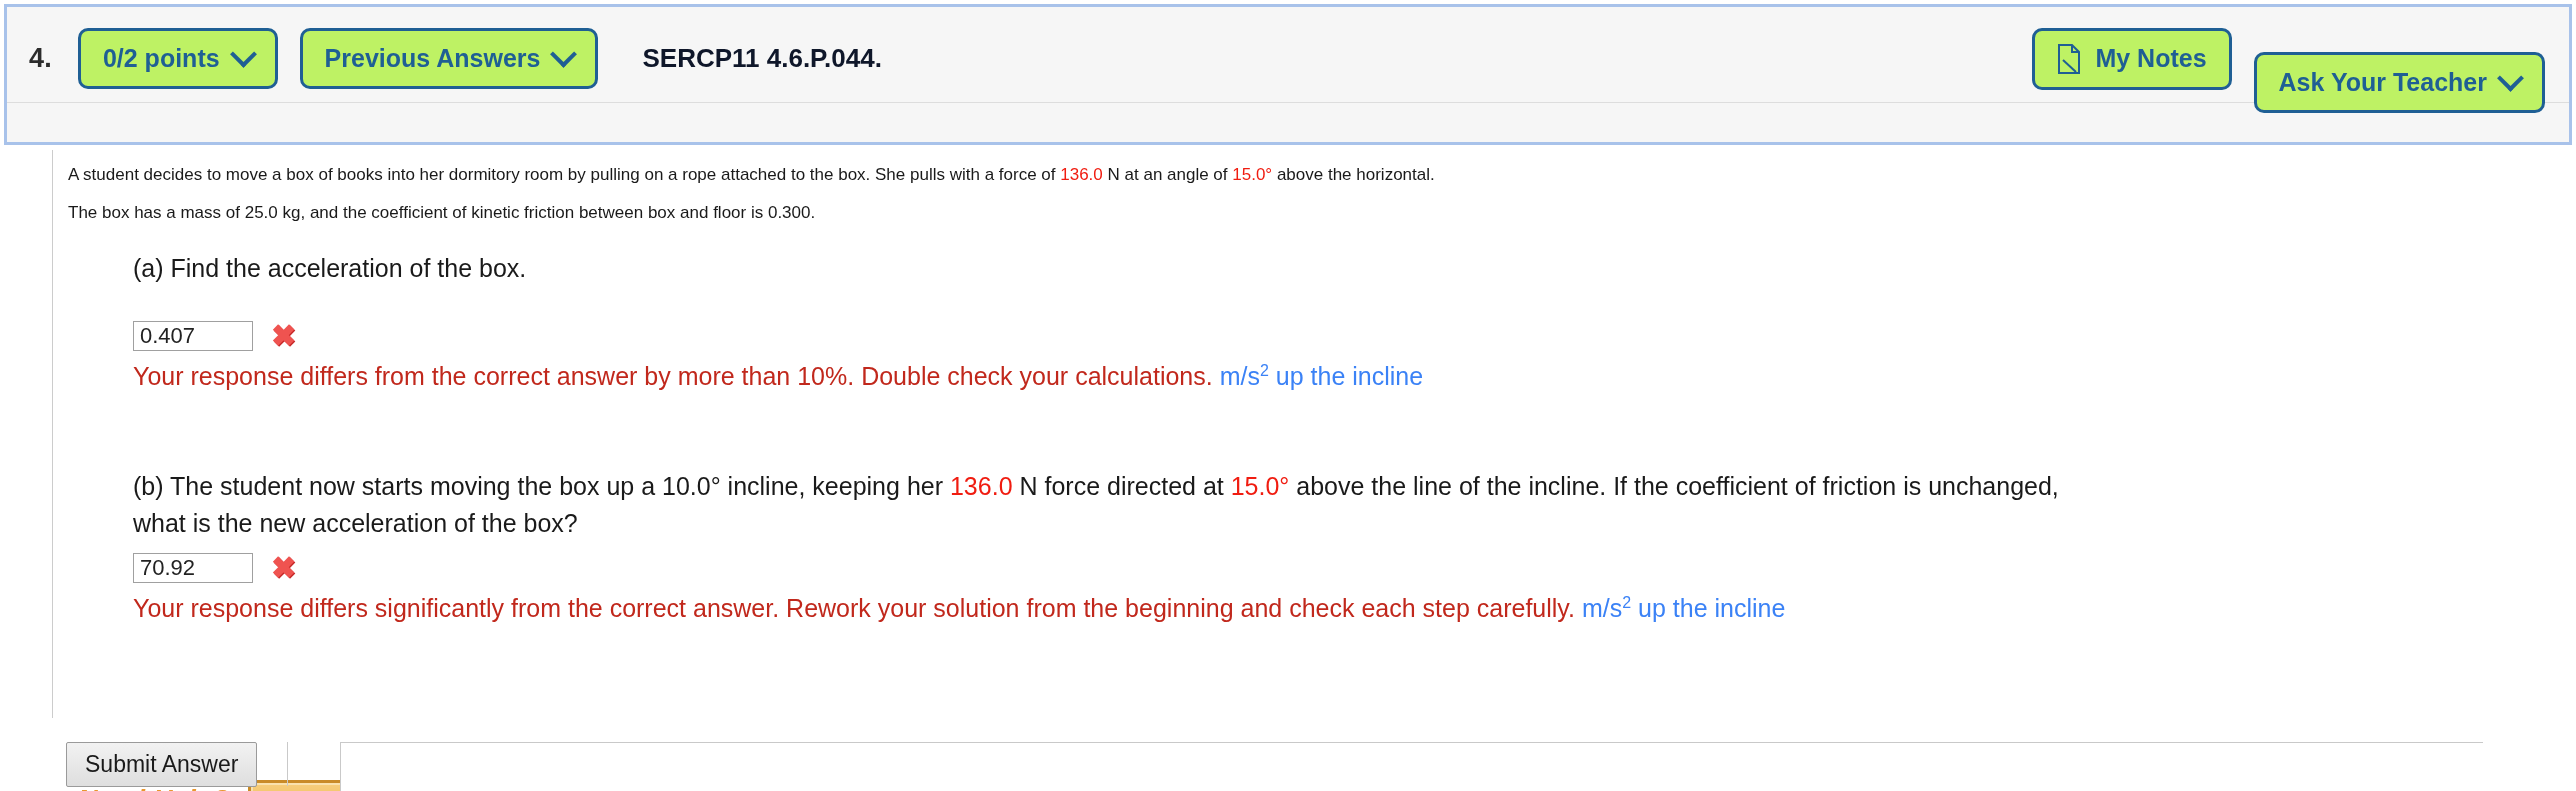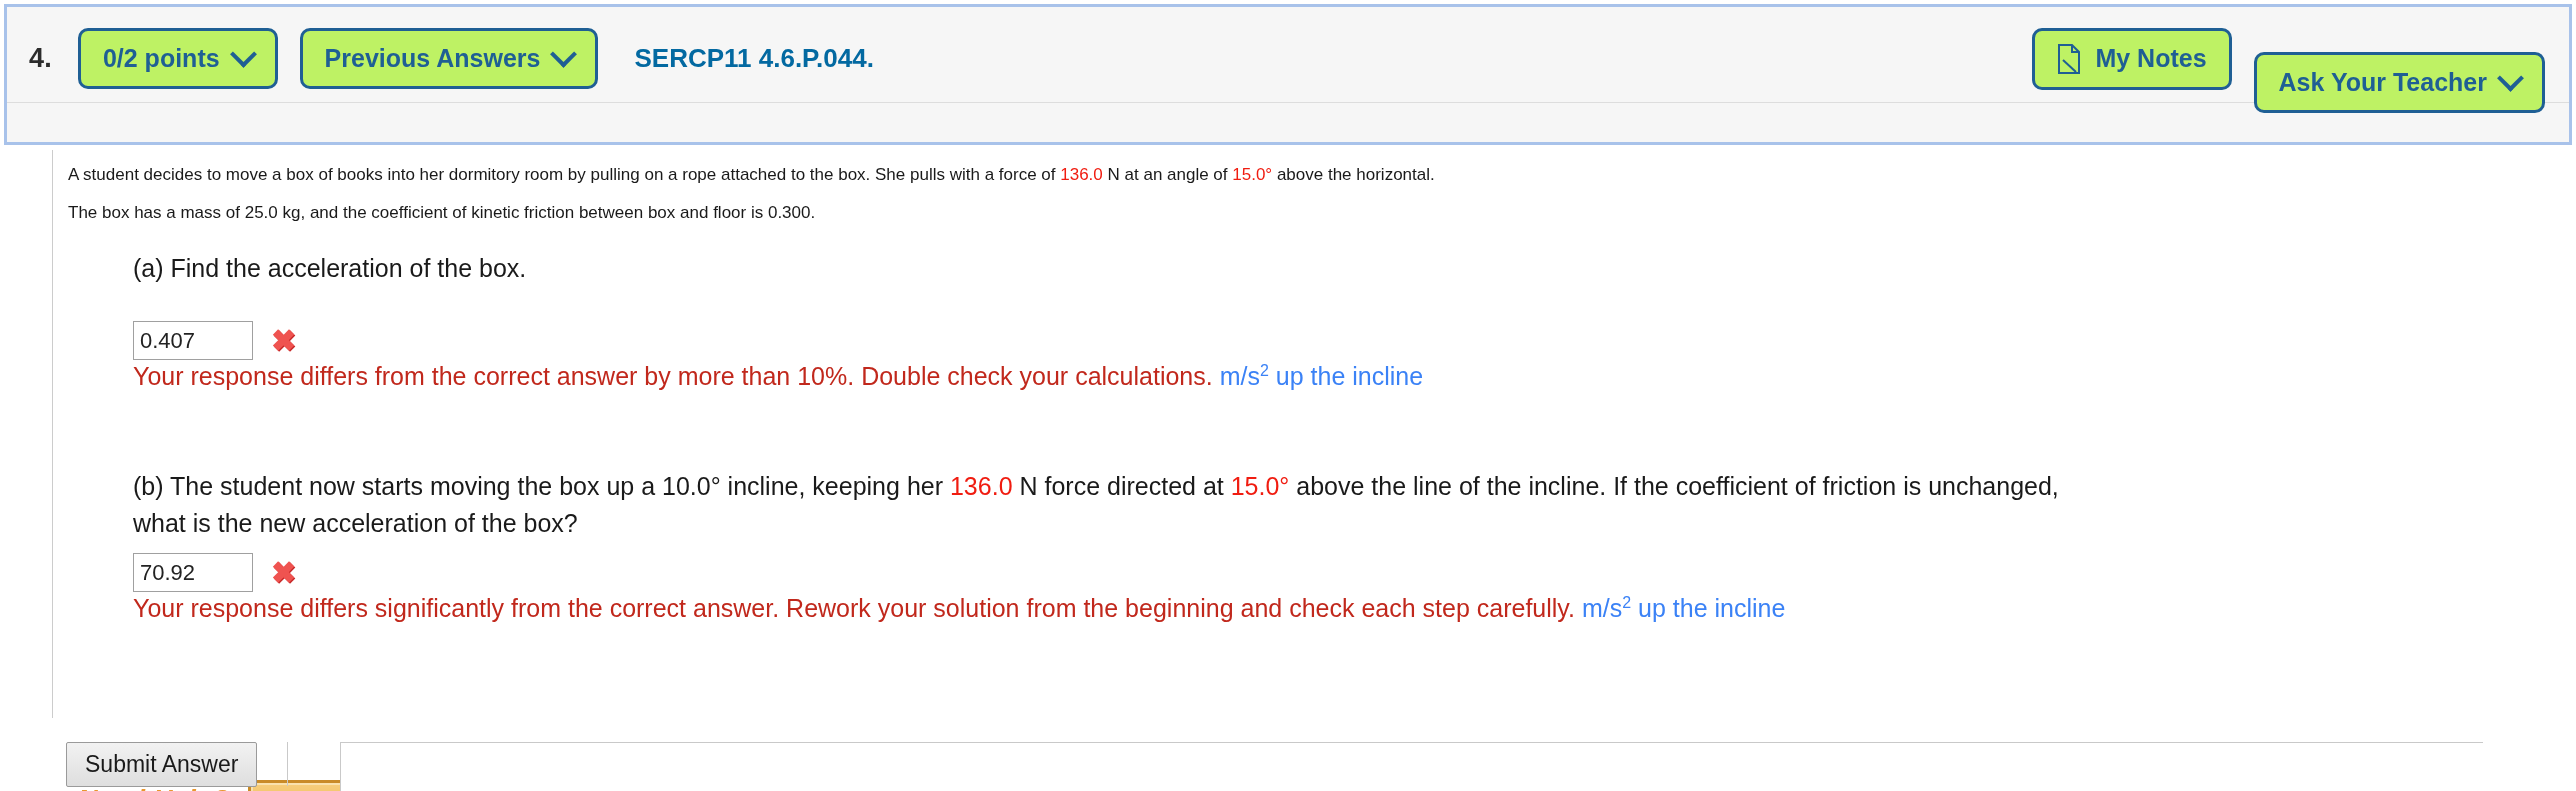--- a/index.html
+++ b/index.html
@@ -68,22 +68,22 @@
     display: inline-block;
     width: 19px; height: 19px;
     border-right: 4px solid #1f5f94;
     border-bottom: 4px solid #1f5f94;
     transform: rotate(45deg) translate(-3px,-3px);
   }
 
   .qid {
     font-size: 26px;
     font-weight: bold;
-    color: #0369a1;
-    margin-left: 14px;
+    color: #0f172a;
+    margin-left: 22px;
     white-space: nowrap;
   }
 
   .spacer { flex: 1 1 auto; }
 
   .notes-icon {
     display: inline-block;
     width: 24px; height: 30px;
     position: relative;
   }
@@ -131,21 +131,21 @@
     position: absolute;
     display: flex;
     align-items: center;
     gap: 18px;
   }
   #ans-a { left: 133px; top: 171px; }
   #ans-b { left: 133px; top: 403px; }
 
   .ansbox {
     width: 120px;
-    height: 39px;
+    height: 30px;
     border: 1px solid #a0a0a0;
     background: #ffffff;
     font-family: "Liberation Sans", sans-serif;
     font-size: 22px;
     color: #222;
     padding: 10px 6px;
     outline: none;
   }
 
   .xmark {

